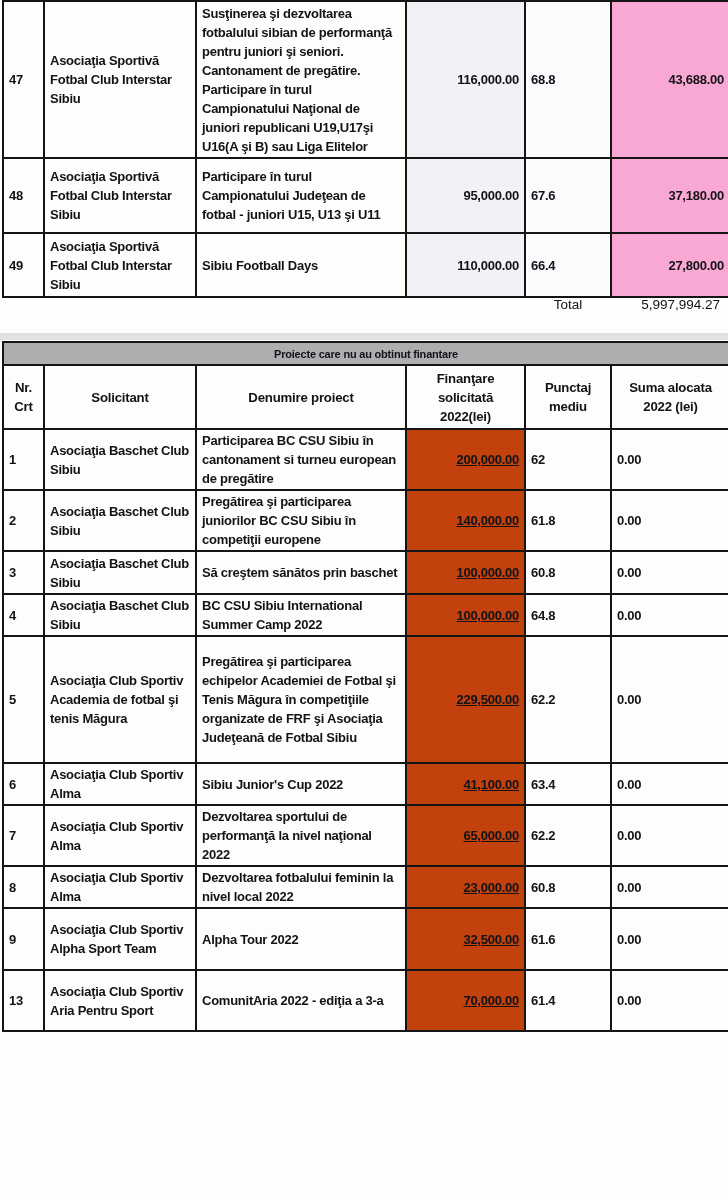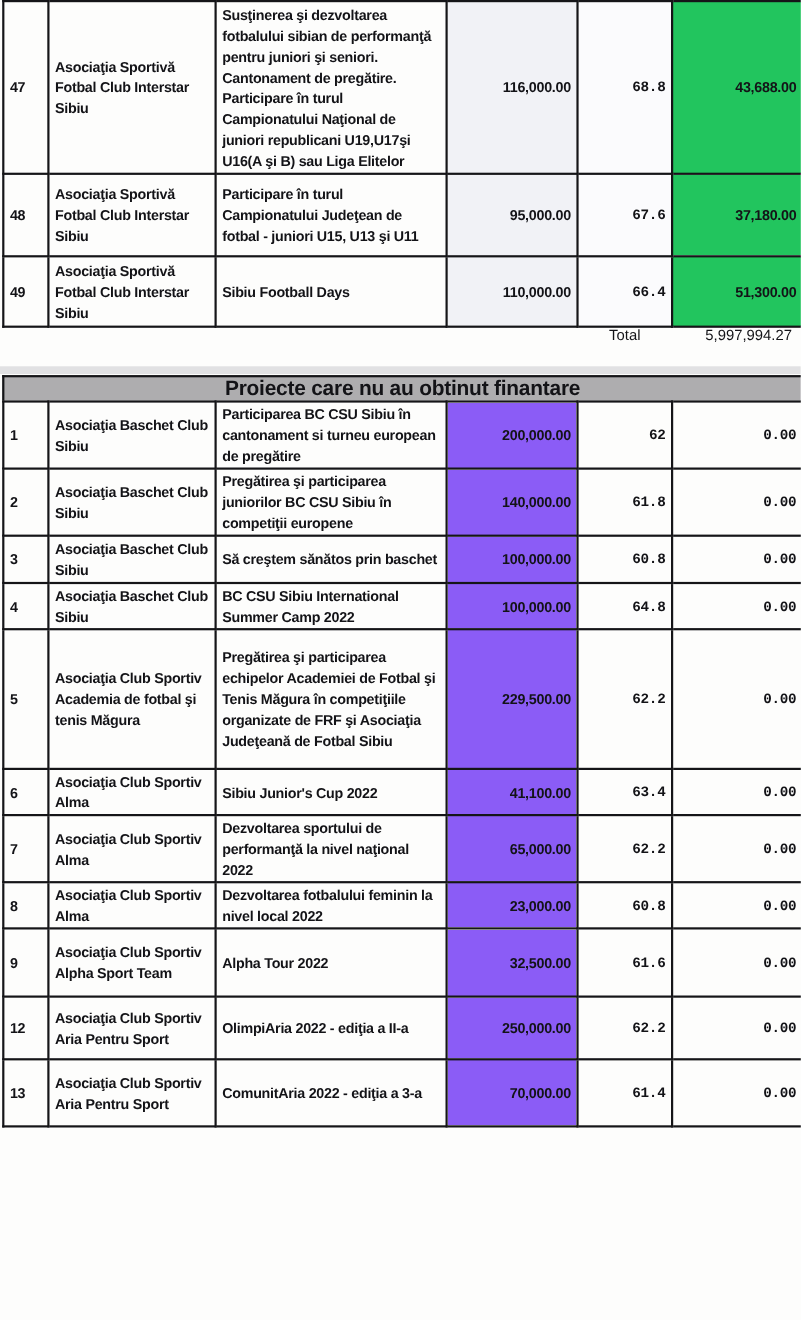--- a/index.html
+++ b/index.html
@@ -13,38 +13,38 @@
   table.grid{border-collapse:collapse;table-layout:fixed;position:absolute;left:2px;width:726px;}
   table.grid td{
     border:2px solid #151518;
     padding:1px 5px;
     font-size:13px;line-height:19px;letter-spacing:-0.25px;
     font-weight:bold;vertical-align:middle;overflow:hidden;
     background:#fdfdfc;
   }
   table.grid td:last-child{border-right:none;}
   td.nr{font-weight:normal;text-align:left;padding:1px 2px;}
-  td.num{font-weight:normal;text-align:right;padding-right:9px;white-space:nowrap;font-family:Liberation Mono, monospace;}
+  td.num{font-weight:normal;text-align:left;padding-right:9px;white-space:nowrap;}
   td.num-bold{font-weight:bold;text-align:right;padding-right:7px;white-space:nowrap;}
   
   #tbl-awarded td.c-fin{background:#f1f2f6;}
   #tbl-awarded td.c-pct{background:#fbfbfd;}
-  #tbl-awarded td.c-suma{background:#22c55e;}
+  #tbl-awarded td.c-suma{background:#f9a8d4;}
   
-  #tbl-rejected td.c-fin{background:#8b5cf6;}
+  #tbl-rejected td.c-fin{background:#c2410c;text-decoration:underline;}
   
   #total-row{position:absolute;top:297px;left:0;width:728px;height:22px;font-size:13.5px;font-weight:normal;}
   #total-row .lbl{position:absolute;left:526px;width:84px;text-align:center;}
   #total-row .val{position:absolute;right:8px;text-align:right;}
   
   #rejected-title{
     position:absolute;left:2px;top:341px;width:726px;height:23px;box-sizing:border-box;
     background:#aeadaf;border:2px solid #151518;border-right:none;border-bottom:none;
     display:flex;align-items:center;justify-content:center;
-    font-size:19px;font-weight:bold;letter-spacing:-0.2px;
+    font-size:11px;font-weight:bold;letter-spacing:-0.2px;
   }
   #tbl-rejected td.hdr{
     text-align:center;font-size:13.2px;letter-spacing:-0.2px;line-height:19px;
     background:#fdfdfc;
   }
 </style>
 </head>
 <body>
 
 <table class="grid" id="tbl-awarded" style="top:0;">
@@ -72,21 +72,21 @@
     <td class="num-bold c-fin">95,000.00</td>
     <td class="num c-pct">67.6</td>
     <td class="num-bold c-suma">37,180.00</td>
   </tr>
   <tr style="height:64px">
     <td class="nr">49</td>
     <td>Asociaţia Sportivă Fotbal Club Interstar Sibiu</td>
     <td>Sibiu Football Days</td>
     <td class="num-bold c-fin">110,000.00</td>
     <td class="num c-pct">66.4</td>
-    <td class="num-bold c-suma">51,300.00</td>
+    <td class="num-bold c-suma">27,800.00</td>
   </tr>
 </tbody>
   </table>
 
 <div id="total-row">
   <span class="lbl">Total</span>
   <span class="val">5,997,994.27</span>
 </div>
 
 <div class="scan-smudge" style="top:333px;height:7px;"></div>
@@ -96,20 +96,28 @@
 <table class="grid" id="tbl-rejected" style="top:364px;">
   <colgroup>
       <col style="width:41px">
       <col style="width:152px">
       <col style="width:210px">
       <col style="width:119px">
       <col style="width:86px">
       <col style="width:118px">
     </colgroup>
   <tbody>
+      <tr style="height:64px">
+    <td class="hdr">Nr. Crt</td>
+    <td class="hdr">Solicitant</td>
+    <td class="hdr">Denumire proiect</td>
+    <td class="hdr">Finanţare solicitată 2022(lei)</td>
+    <td class="hdr">Punctaj mediu</td>
+    <td class="hdr">Suma alocata 2022 (lei)</td>
+  </tr>
   <tr style="height:59px">
     <td class="nr">1</td>
     <td>Asociaţia Baschet Club Sibiu</td>
     <td>Participarea BC CSU Sibiu în cantonament si turneu european de pregătire</td>
     <td class="num-bold c-fin">200,000.00</td>
     <td class="num">62</td>
     <td class="num">0.00</td>
   </tr>
   <tr style="height:58px">
     <td class="nr">2</td>
@@ -168,28 +176,20 @@
     <td class="num">0.00</td>
   </tr>
   <tr style="height:62px">
     <td class="nr">9</td>
     <td>Asociaţia Club Sportiv Alpha Sport Team</td>
     <td>Alpha Tour 2022</td>
     <td class="num-bold c-fin">32,500.00</td>
     <td class="num">61.6</td>
     <td class="num">0.00</td>
   </tr>
-  <tr style="height:57px">
-    <td class="nr">12</td>
-    <td>Asociaţia Club Sportiv Aria Pentru Sport</td>
-    <td>OlimpiAria 2022 - ediţia a II-a</td>
-    <td class="num-bold c-fin">250,000.00</td>
-    <td class="num">62.2</td>
-    <td class="num">0.00</td>
-  </tr>
   <tr style="height:61px">
     <td class="nr">13</td>
     <td>Asociaţia Club Sportiv Aria Pentru Sport</td>
     <td>ComunitAria 2022 - ediţia a 3-a</td>
     <td class="num-bold c-fin">70,000.00</td>
     <td class="num">61.4</td>
     <td class="num">0.00</td>
   </tr>
 </tbody>
   </table>

